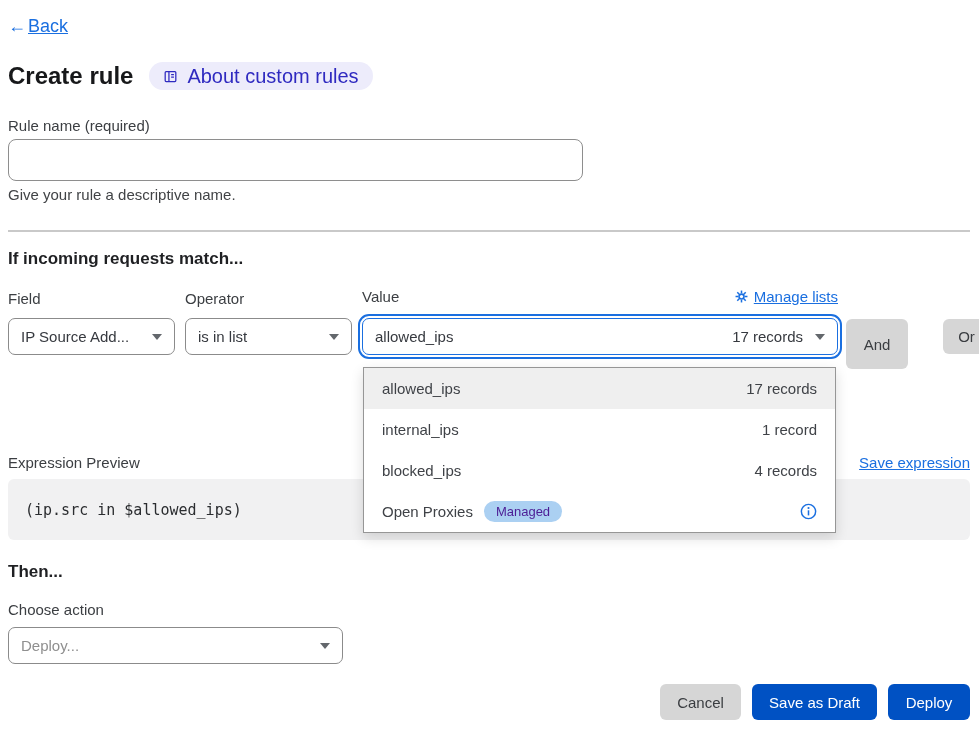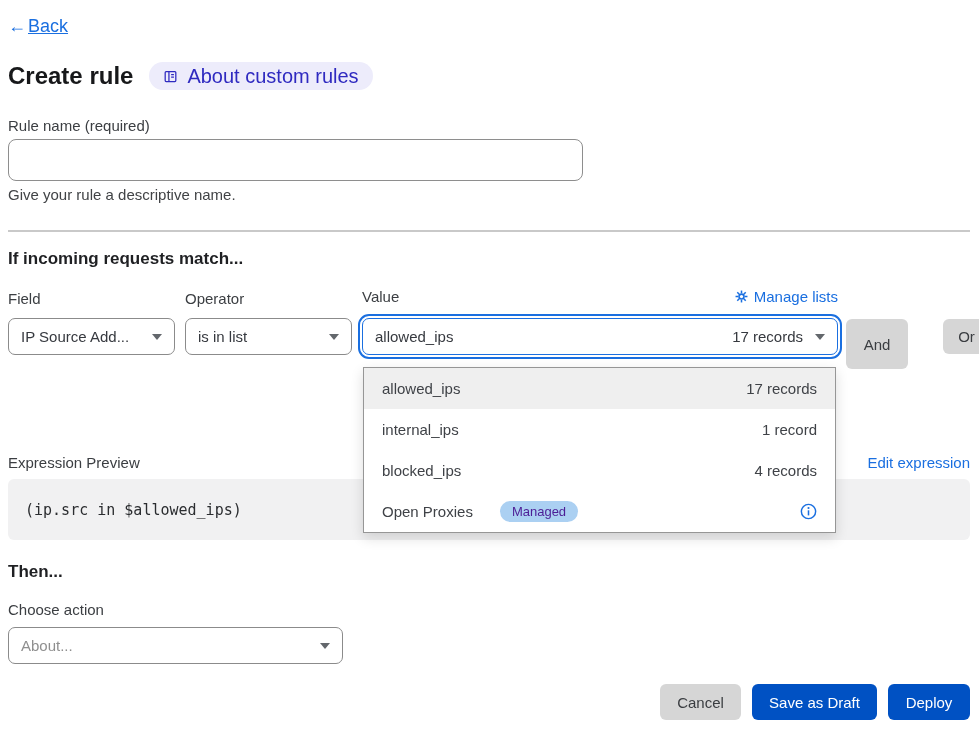--- a/index.html
+++ b/index.html
@@ -2,21 +2,21 @@
 <html><head>
 <meta charset="utf-8">
 <style>
   * { margin:0; padding:0; box-sizing:border-box; }
   body { background:#ffffff; }
   .page {
     position:relative; width:979px; height:739px; background:#ffffff;
     font-family:"Liberation Sans", sans-serif; color:#36393f; overflow:hidden;
   }
   .abs { position:absolute; }
-  .link { color:#1a6fe0; cursor:pointer; font-size:15px; }
+  .link { color:#1a6fe0; text-decoration:underline; cursor:pointer; font-size:15px; }
 
   
   .back { left:8px; top:16px; display:flex; align-items:center; gap:2px;
           color:#1a6fe0; font-size:18px; cursor:pointer; }
   .back .lbl { text-decoration:underline; }
 
   
   .header-row { left:8px; top:62px; display:flex; align-items:center; gap:16px; }
   .page-title { font-size:24px; font-weight:700; color:#17181a; }
   .about-badge { display:inline-flex; align-items:center; gap:9px; background:#edecfb;
@@ -51,21 +51,21 @@
   .blue-btn { display:flex; align-items:center; justify-content:center; background:#0051c3;
               color:#ffffff; border-radius:6px; font-size:15px; cursor:pointer; border:none;
               font-family:"Liberation Sans", sans-serif; }
 
   
   .panel { left:363px; top:367px; width:473px; background:#fff; border:1px solid #969696;
            box-shadow:0 5px 12px rgba(0,0,0,0.14); z-index:10; }
   .panel-row { height:41px; display:flex; align-items:center; justify-content:space-between;
                padding:0 18px; font-size:15px; color:#3f4247; cursor:pointer; }
   .panel-row.selected { background:#efefef; }
-  .row-left { display:flex; align-items:center; gap:27px; }
+  .row-left { display:flex; align-items:center; gap:11px; }
   .managed-pill { background:#abd0f2; color:#4c1d95; font-size:13px; padding:3px 12px;
                   border-radius:12px; }
 
   
   .edit-link { right:9px; top:454px; }
   .code-block { left:8px; top:479px; width:962px; height:61px; background:#f1f1f2;
                 border-radius:6px; display:flex; align-items:center; padding:0 17px; }
   .code-text { font-family:"DejaVu Sans Mono","Liberation Mono",monospace; font-size:15px;
                color:#2b2d30; }
 
@@ -175,29 +175,29 @@
         <svg width="17" height="17" viewBox="0 0 20 20">
           <circle cx="10" cy="10" r="8.4" fill="none" stroke="#1a6fe0" stroke-width="1.7"></circle>
           <rect x="9.1" y="8.6" width="1.8" height="6" fill="#1a6fe0"></rect>
           <circle cx="10" cy="5.9" r="1.25" fill="#1a6fe0"></circle>
         </svg>
       </span>
     </div>
   </div>
 
   <div class="abs field-label" style="left:8px; top:454px;">Expression Preview</div>
-  <div class="abs link edit-link">Edit expression</div>
+  <div class="abs link edit-link">Save expression</div>
   <div class="abs code-block">
     <span class="code-text">(ip.src in $allowed_ips)</span>
   </div>
 
   <div class="abs h-section" style="left:8px; top:562px;">Then...</div>
   <div class="abs field-label" style="left:8px; top:601px;">Choose action</div>
   <div class="abs select" style="left:8px; top:627px; width:335px;">
-    <span class="placeholder-text">About...</span>
+    <span class="placeholder-text">Deploy...</span>
     <span class="caret"></span>
   </div>
 
   <button class="abs gray-btn" style="left:660px; top:684px; width:81px; height:36px;">Cancel</button>
   <button class="abs blue-btn" style="left:752px; top:684px; width:125px; height:36px;">Save as Draft</button>
   <button class="abs blue-btn" style="left:888px; top:684px; width:82px; height:36px;">Deploy</button>
 
 </div>
 
 </body></html>

